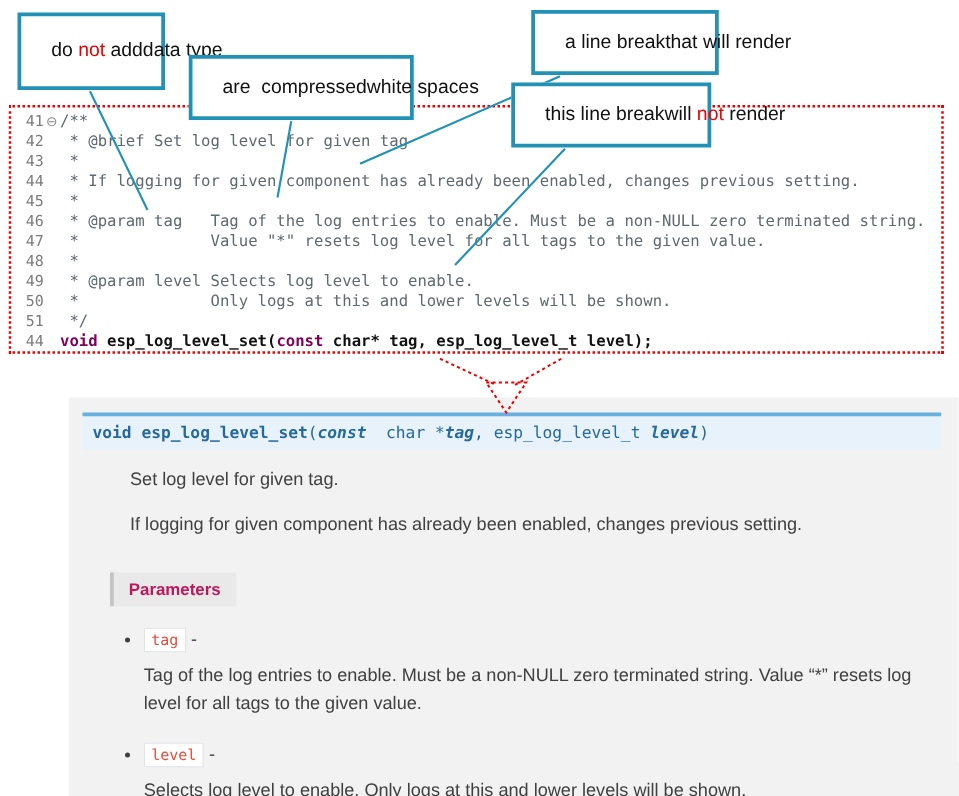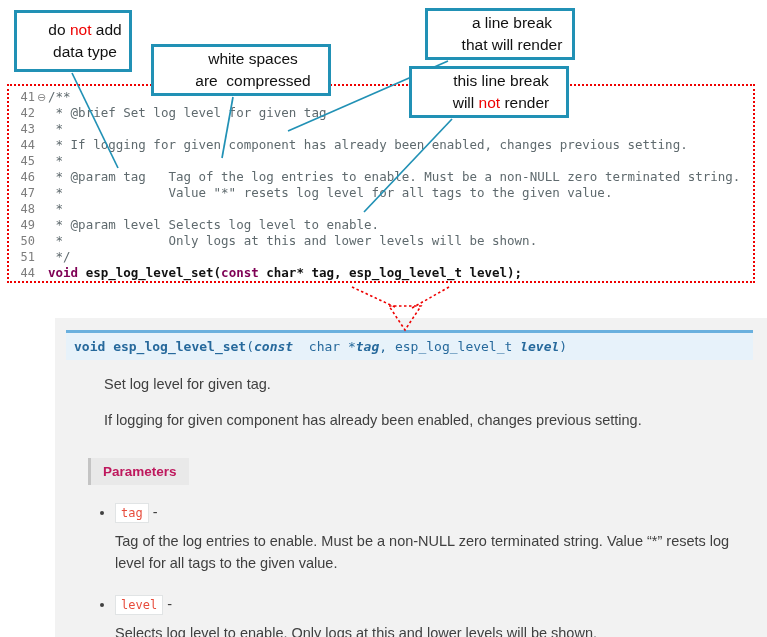--- a/index.html
+++ b/index.html
@@ -4,21 +4,21 @@
 <style>
   * { margin:0; padding:0; box-sizing:border-box; }
   html,body { background:#ffffff; }
   body { font-family:"Liberation Sans", sans-serif; }
 
   .canvas { position:relative; width:767px; height:637px; background:#fff; overflow:hidden; }
 
   
   .callout {
     position:absolute; background:#fff; border:3px solid var(--teal);
-    display:flex; flex-direction:column; align-items:center; justify-content:center;
+    display:flex; flex-direction:row; align-items:center; justify-content:space-between;
     font-size:15.5px; color:#111; z-index:4; text-align:center; line-height:1.45;padding-left:24px;
   }
   .callout .line { white-space:pre; }
   .red-text { color:var(--red); }
   #callout-no-datatype   { left:14px;  top:10px; width:118px; height:62px; }
   #callout-whitespace    { left:151px; top:44px; width:180px; height:52px; }
   #callout-break-render  { left:425px; top:8px;  width:150px; height:52px; }
   #callout-break-norender{ left:409px; top:66px; width:160px; height:52px; }
 
   
@@ -70,22 +70,22 @@
 <body>
 
 <div class="canvas">
 
   <div class="callout" id="callout-no-datatype">
     <span class="line"><span>do </span><span class="red-text">not</span><span> add</span></span>
     <span class="line">data type</span>
   </div>
 
   <div class="callout" id="callout-whitespace">
+    <span class="line">are  compressed</span>
     <span class="line">white spaces</span>
-    <span class="line">are  compressed</span>
   </div>
 
   <div class="callout" id="callout-break-render">
     <span class="line">a line break</span>
     <span class="line">that will render</span>
   </div>
 
   <div class="callout" id="callout-break-norender">
     <span class="line">this line break</span>
     <span class="line"><span>will </span><span class="red-text">not</span><span> render</span></span>

